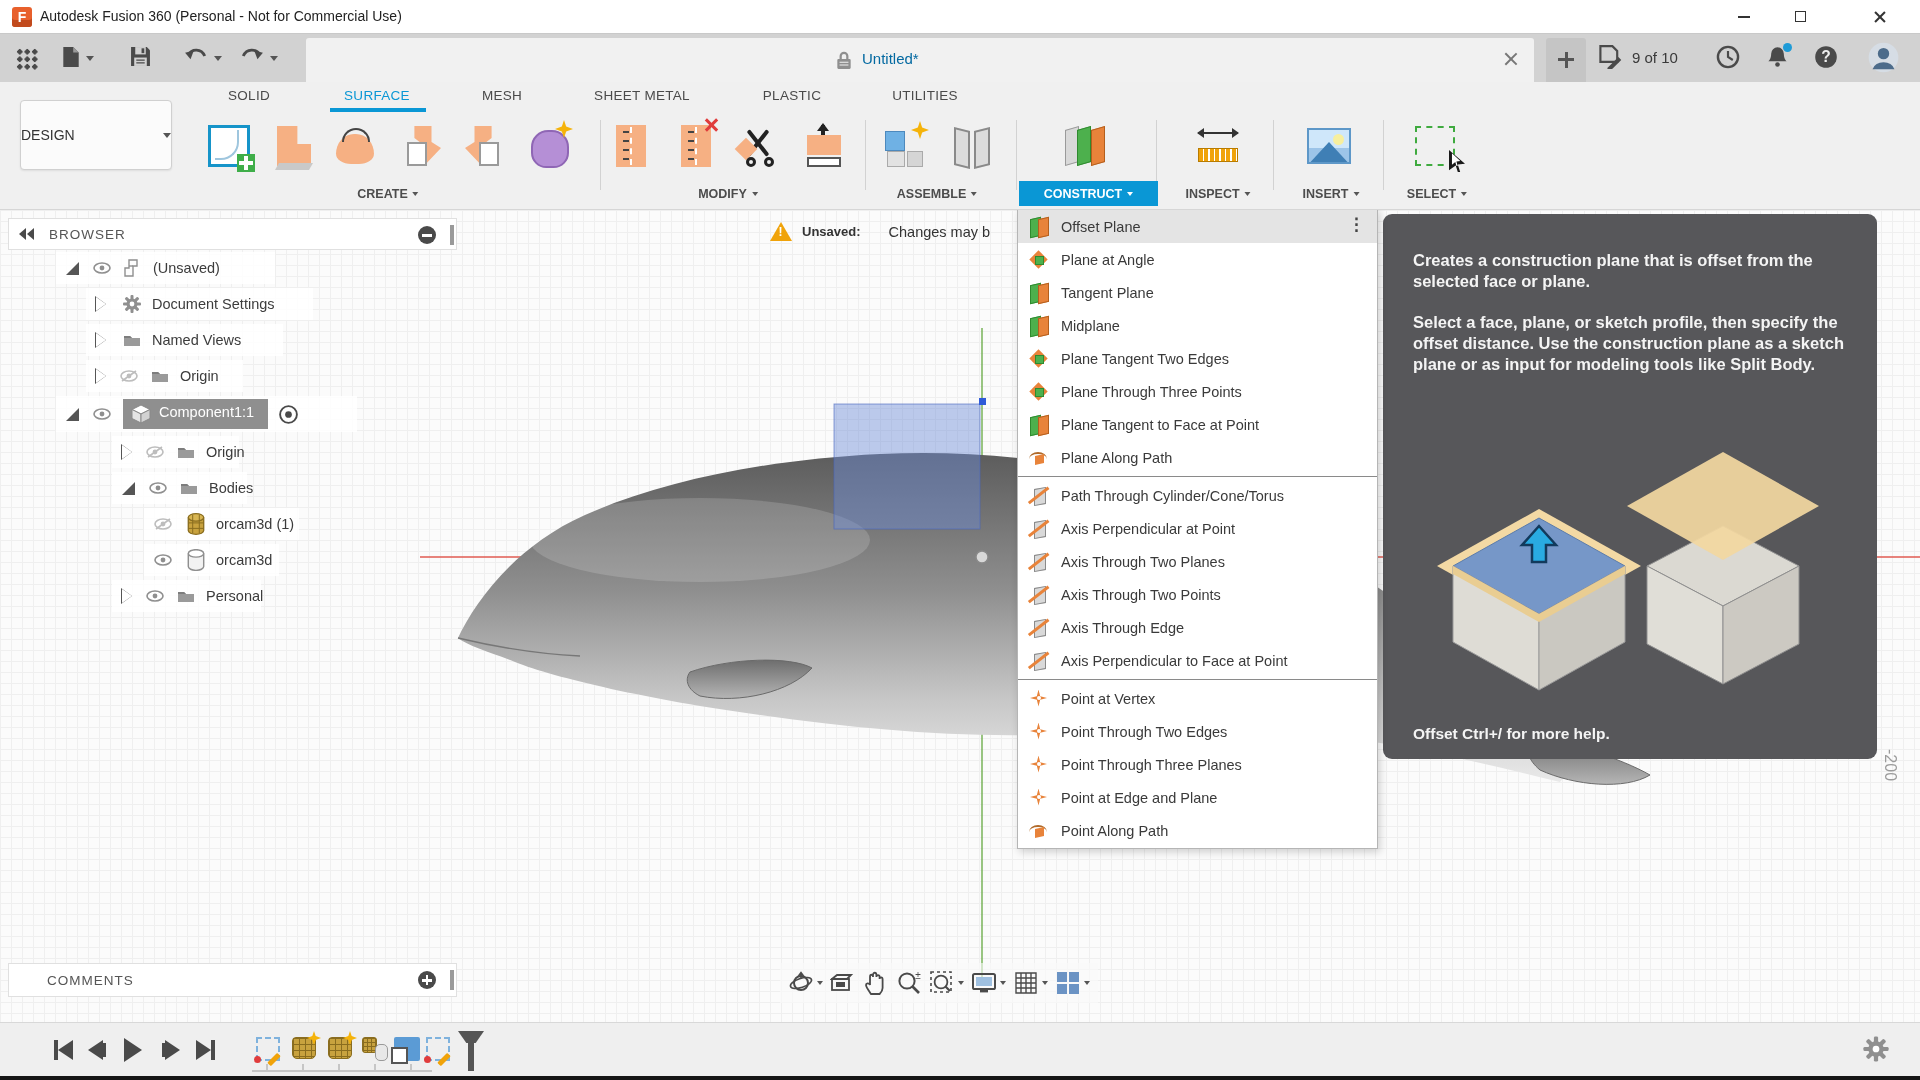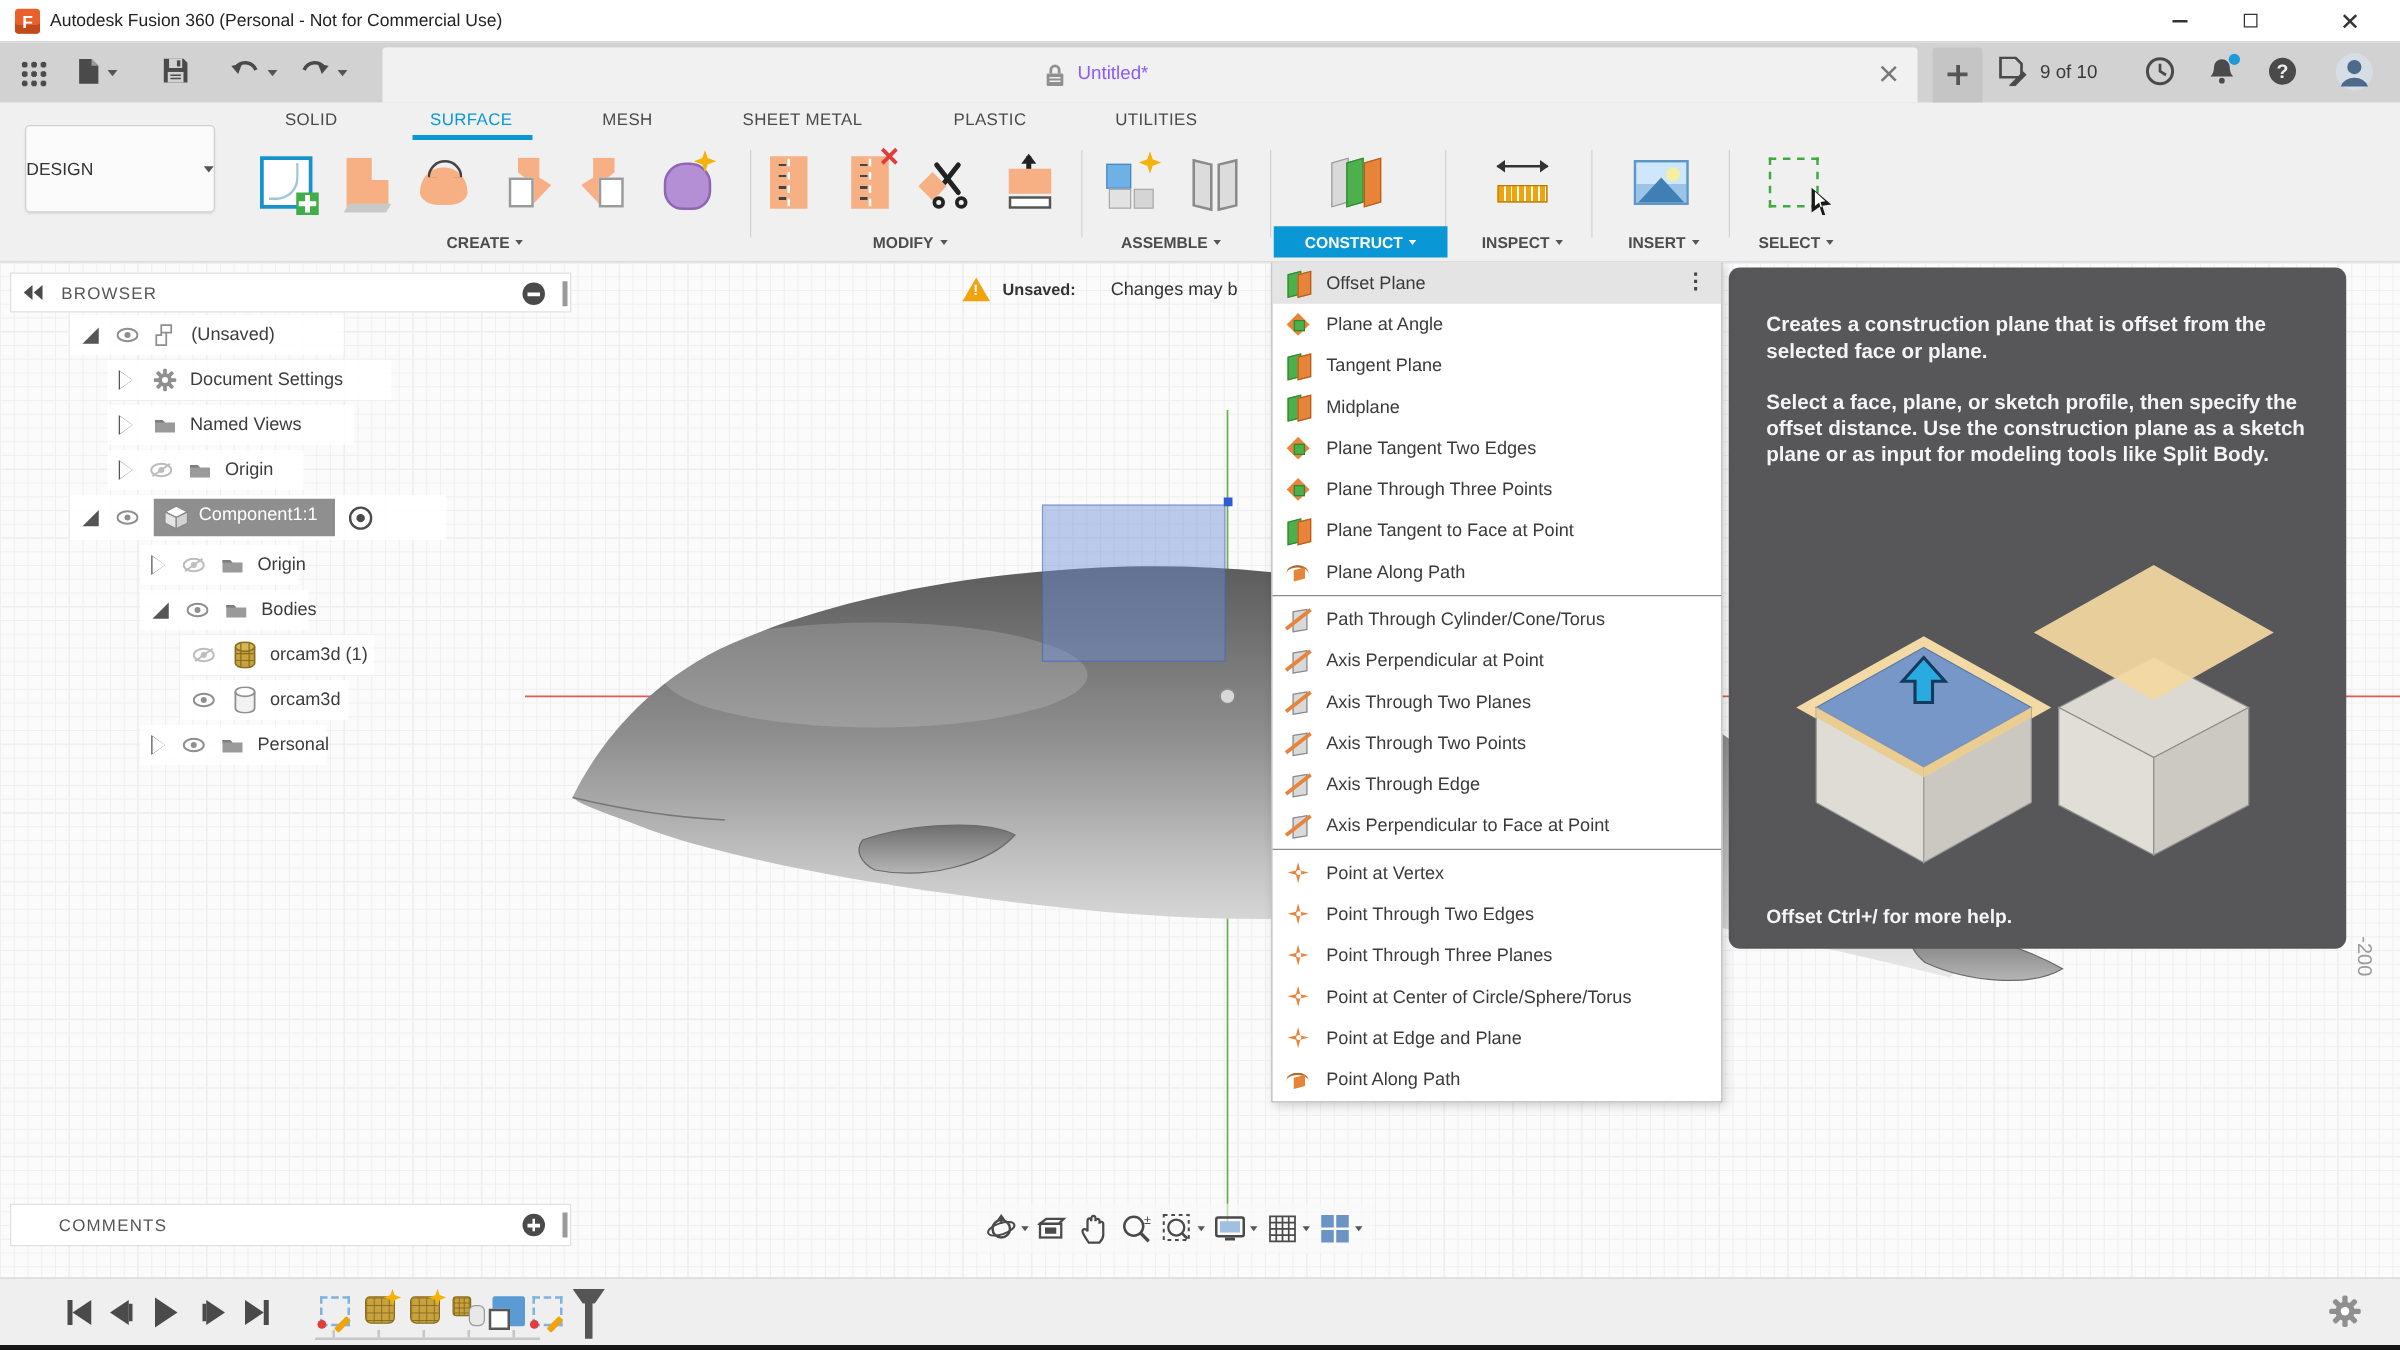--- a/index.html
+++ b/index.html
@@ -19,21 +19,21 @@
   .wb-close i::before { transform:rotate(45deg); } .wb-close i::after { transform:rotate(-45deg); }
 
   
   #qat { position:absolute; left:0; top:34px; width:1920px; height:48px; background:#d2d2d2; z-index:55; }
   .qat-ic { position:absolute; top:12px; color:#4a4a4a; }
   .caret { width:0; height:0; border-left:4px solid transparent; border-right:4px solid transparent; border-top:5px solid #555; display:inline-block; }
   .caret.sm { border-left-width:3.5px; border-right-width:3.5px; border-top-width:4.5px; }
   #grid9 { left:16px; width:22px; height:22px; background:
     radial-gradient(circle 2.6px, #4a4a4a 100%, transparent 0) 0 0/7.5px 7.5px repeat; }
   #doc-tab { position:absolute; left:306px; top:4px; width:1228px; height:44px; background:#f1f1f1; border-radius:3px 3px 0 0; }
-  #doc-tab-label { position:absolute; left:556px; top:12px; font-size:15px; color:#8b5cf6; }
+  #doc-tab-label { position:absolute; left:556px; top:12px; font-size:15px; color:#0369a1; }
   #tab-close { position:absolute; right:14px; top:12px; width:18px; height:18px; }
   #tab-close::before,#tab-close::after { content:""; position:absolute; left:8px; top:1px; width:1.8px; height:16px; background:#777; }
   #tab-close::before { transform:rotate(45deg); } #tab-close::after { transform:rotate(-45deg); }
   #newtab-btn { position:absolute; left:1546px; top:4px; width:40px; height:44px; background:#c5c5c5; border-radius:3px 3px 0 0; }
   #newtab-btn::before { content:""; position:absolute; left:12px; top:20px; width:16px; height:3px; background:#555; }
   #newtab-btn::after { content:""; position:absolute; left:18.5px; top:13.5px; width:3px; height:16px; background:#555; }
   #pages-label { position:absolute; left:1632px; top:15px; font-size:15px; color:#3a3a3a; }
 
   
   #ribbon { position:absolute; left:0; top:82px; width:1920px; height:128px; background:#f0f0f0; border-bottom:1px solid #d6d6d6; z-index:50; }
@@ -777,24 +777,20 @@
   <div class="mi">
     <span class="mic g-point"></span>
     <span class="mit">Point Through Two Edges</span>
   </div>
   <div class="mi">
     <span class="mic g-point"></span>
     <span class="mit">Point Through Three Planes</span>
   </div>
   <div class="mi">
     <span class="mic g-point"></span>
-    <span class="mit">Point at Center of Circle/Sphere/Torus</span>
-  </div>
-  <div class="mi">
-    <span class="mic g-point"></span>
     <span class="mit">Point at Edge and Plane</span>
   </div>
   <div class="mi">
     <span class="mic g-path"></span>
     <span class="mit">Point Along Path</span>
   </div>
 </div>
 
 <div id="tooltip">
   <p>Creates a construction plane that is offset from the selected face or plane.</p>

